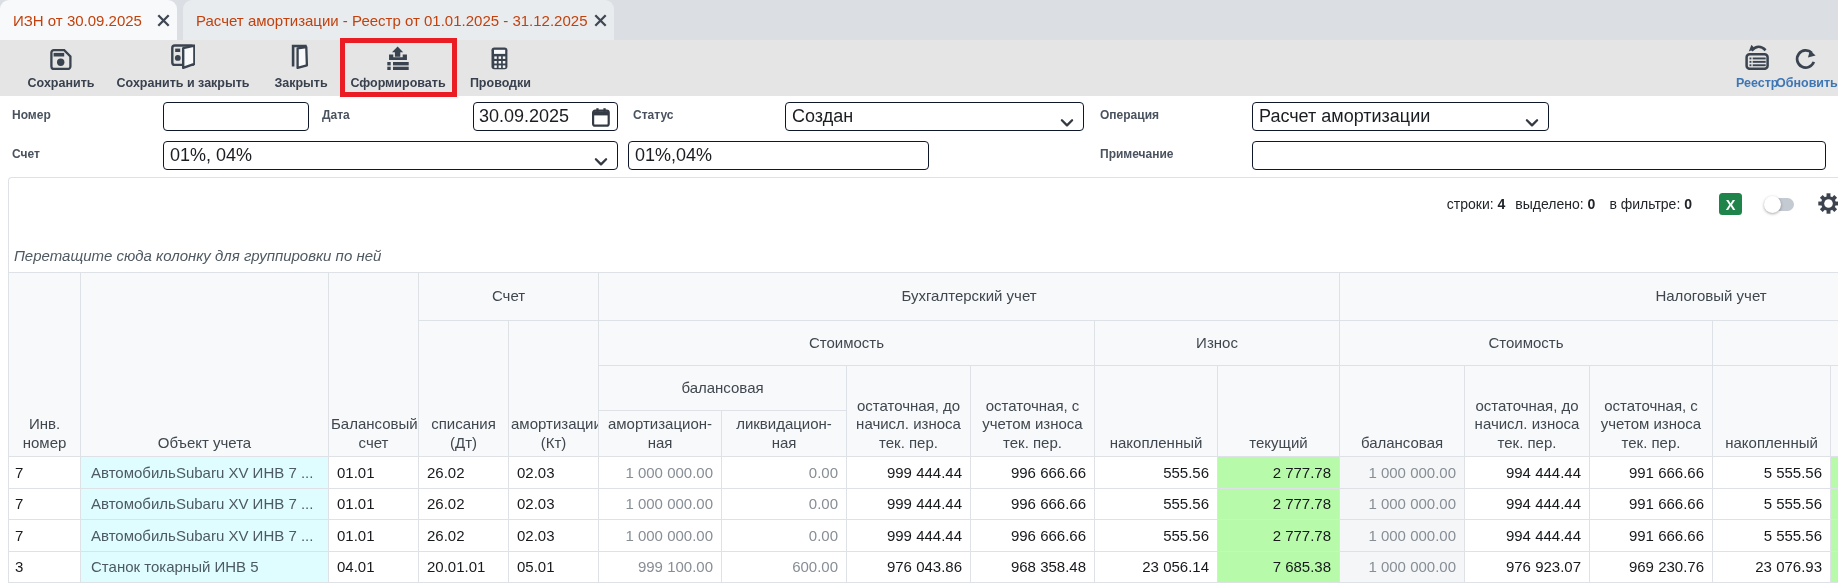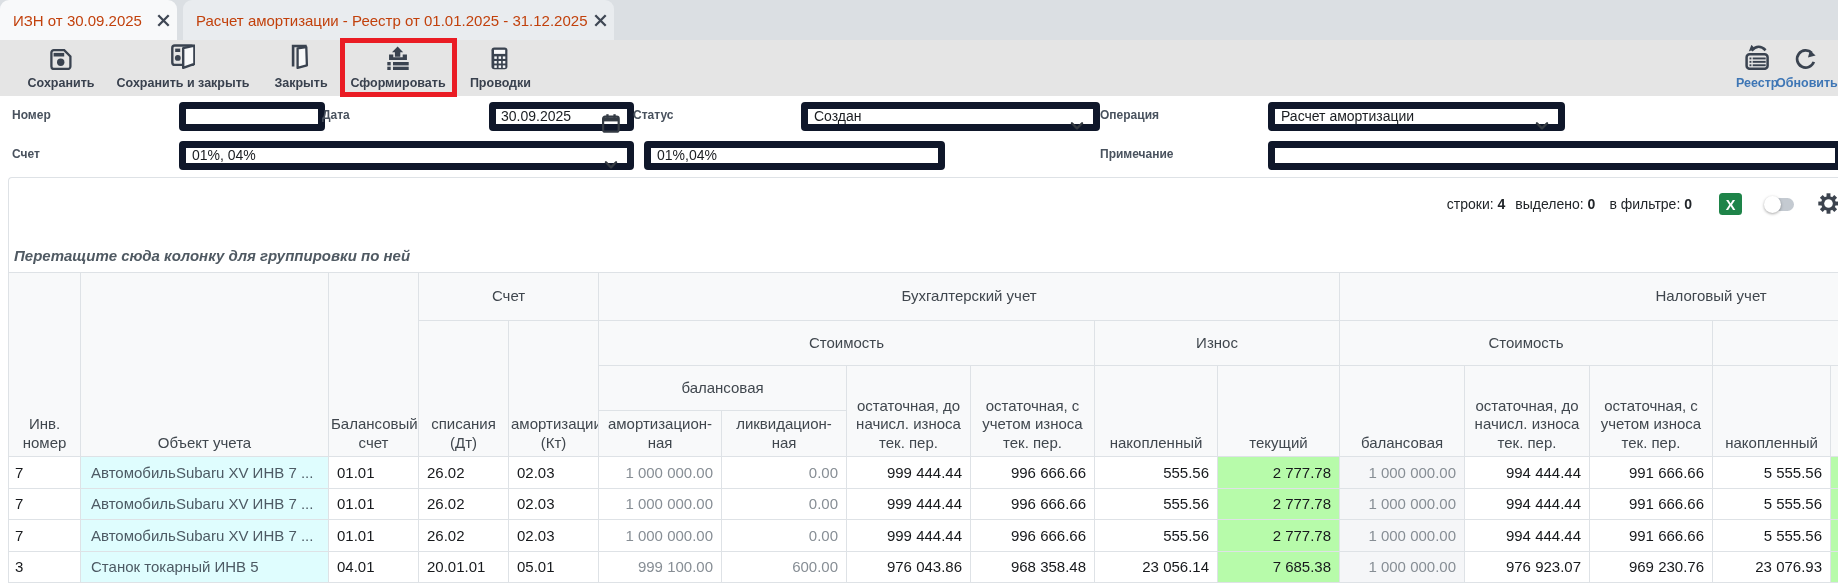--- a/index.html
+++ b/index.html
@@ -15,28 +15,28 @@
 
 .toolbar { position:absolute; left:0; top:40px; width:1838px; height:56px; background:#e5e5e5; }
 .tbtn { position:absolute; top:3px; text-align:center; color:#39414e; font-size:12.5px; font-weight:bold; }
 .tbtn .ic { height:27px; display:flex; align-items:flex-end; justify-content:center; margin-bottom:6px; }
 .tbtn.blue { color:#3e76b5; }
 .redbox { position:absolute; left:340px; top:-2.5px; width:117px; height:59px; border:5px solid #ea1c24; z-index:20; }
 
 
 .formarea { position:absolute; left:0; top:96px; width:1838px; height:86px; background:#fff; }
 .flabel { position:absolute; font-size:12px; font-weight:bold; color:#49525e; }
-.fbox { position:absolute; height:29px; border:7px solid #0f172a; border-radius:4px; background:#fff; font-size:14px; color:#1a1d21; display:flex; align-items:center; padding:0 6px;margin-left:16px; }
+.fbox { position:absolute; height:29px; border:1px solid #0f172a; border-radius:4px; background:#fff; font-size:18px; color:#1a1d21; display:flex; align-items:center; padding:0 6px; }
 .fbox .chev { position:absolute; right:9px; top:9px; }
 
 
 .panel { position:absolute; left:8px; top:177px; width:1831px; height:406px; border:1px solid #dee2e6; border-right:none; border-radius:4px 0 0 0; background:#fff; overflow:hidden; }
 .inforow { position:absolute; top:12.5px; right:9px; height:26px; }
 .inforow .txt { position:absolute; top:5px; right:138px; font-size:14px; color:#212529; white-space:nowrap; }
-.groupby { position:absolute; left:5px; top:69px; font-size:15px; font-style:italic; color:#4f5962;font-weight:bold; }
+.groupby { position:absolute; left:5px; top:69px; font-size:15px; font-style:italic; color:#4f5962; }
 
 table.grid { position:absolute; left:-1px; top:94px; width:2074px; border-collapse:collapse; table-layout:fixed; }
 table.grid th, table.grid td { border:1px solid #dee2e6; font-weight:normal; overflow:hidden; }
 table.grid th { background:#f8f9fa; color:#40474e; font-size:15px; line-height:18.5px; text-align:center; padding:4px 2px; }
 th.vb { vertical-align:bottom; padding-bottom:6px; }
 th.vc { vertical-align:middle; }
 td { font-size:15px; color:#17191c; white-space:nowrap; }
 td.num { text-align:right; padding-right:8px; }
 td.lft { text-align:left; padding-left:8px; }
 td.inv { padding-left:6px; }

